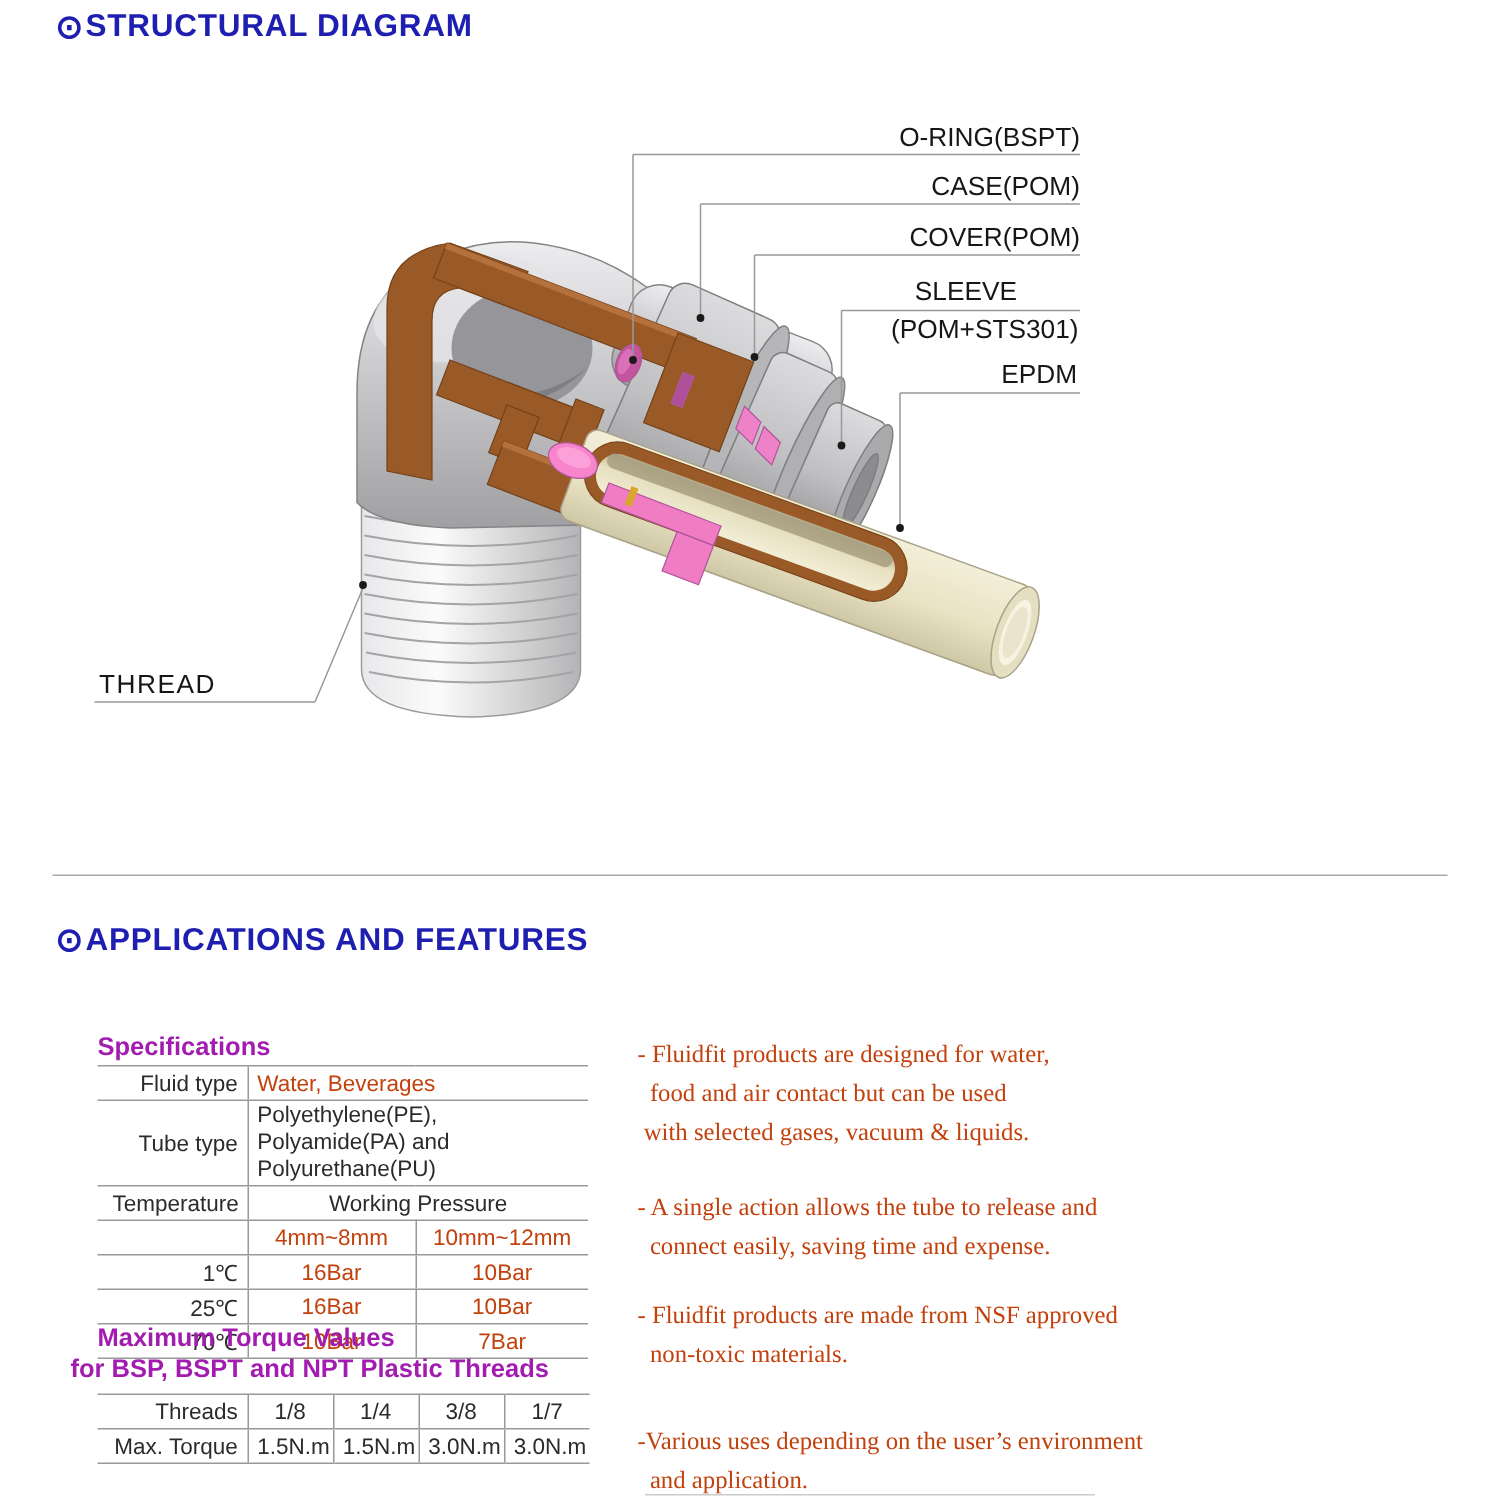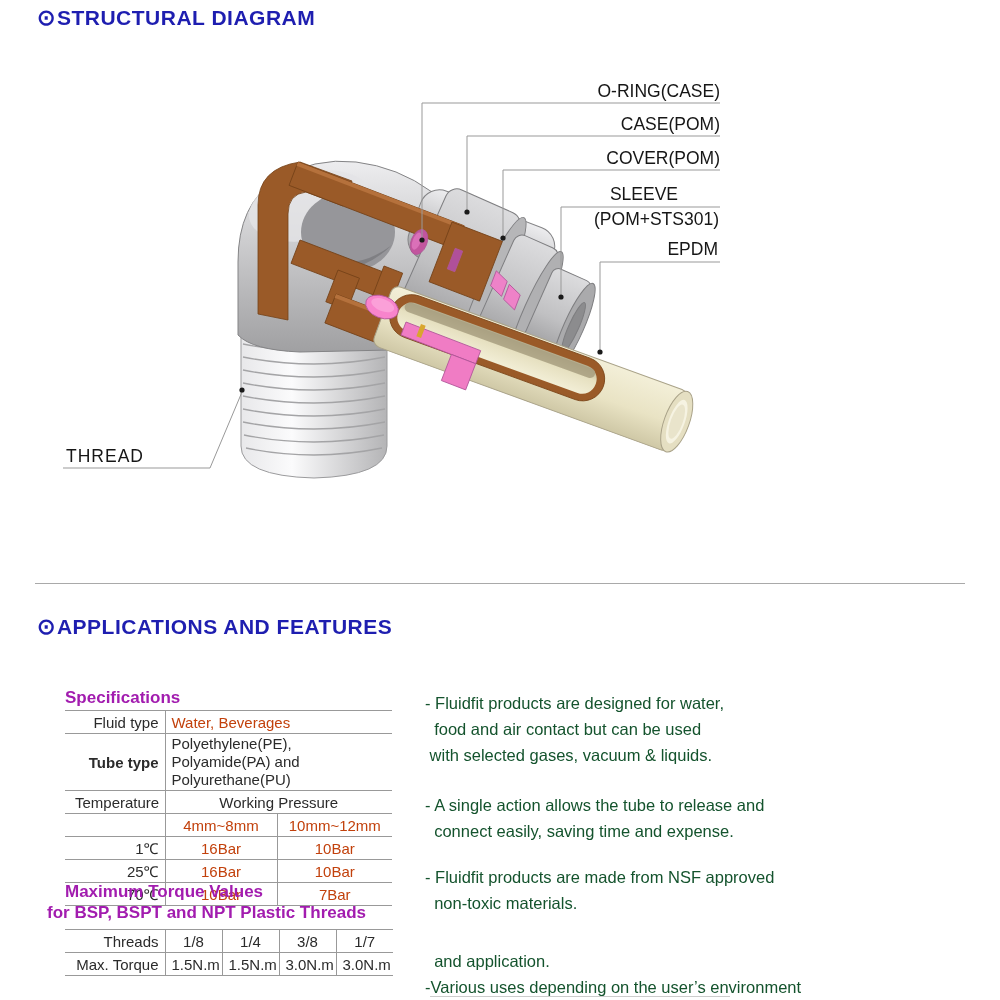--- a/index.html
+++ b/index.html
@@ -19,22 +19,22 @@
   table{border-collapse:collapse;font-size:15px;color:#2b2b2b;table-layout:fixed;}
   td{border-top:1px solid #999;border-bottom:1px solid #999;border-left:1px solid #999;
      padding:1px 6px;height:20px;overflow:hidden;}
   td:first-child{border-left:none;text-align:right;}
   tr td:last-child{border-right:none;}
   .lab{padding-left:10px;}
   .cen{text-align:center;}
   .bl{color:#c2410c;}
   .spec-table{position:absolute;left:65px;top:710px;width:327px;}
   .torq-table{position:absolute;left:65px;top:929px;width:328px;}
-  .features{position:absolute;left:425px;top:690px;width:565px;color:#14532d;
-    font-size:16.5px;line-height:26px;}
+  .features{position:absolute;left:425px;top:690px;width:565px;color:#c2410c;
+    font-size:16.5px;line-height:26px;font-family:Liberation Serif, serif;}
   .feat{white-space:pre-wrap;}
   .m1{margin-bottom:24px;} .m2{margin-bottom:20px;} .m3{margin-bottom:32px;}
   svg{position:absolute;left:0;top:60px;}
 </style>
 </head>
 <body>
 
 <div class="page">
 
   <div class="sec-title" style="top:6px;">
@@ -183,21 +183,21 @@
     <g fill="#1a1a1a">
       <circle cx="422" cy="240" r="2.6"></circle>
         <circle cx="467" cy="212" r="2.6"></circle>
       <circle cx="503" cy="238" r="2.6"></circle>
         <circle cx="561" cy="297" r="2.6"></circle>
       <circle cx="600" cy="352" r="2.6"></circle>
         <circle cx="242" cy="390" r="2.6"></circle>
     </g>
   </svg>
 
-  <div class="dlabel r" style="top:81px;">O-RING(CASE)</div>
+  <div class="dlabel r" style="top:81px;">O-RING(BSPT)</div>
   <div class="dlabel r" style="top:114px;">CASE(POM)</div>
   <div class="dlabel r" style="top:148px;">COVER(POM)</div>
   <div class="dlabel" style="right:322px;top:184px;text-align:center;">SLEEVE</div>
   <div class="dlabel" style="right:281px;top:209px;text-align:right;">(POM+STS301)</div>
   <div class="dlabel" style="right:282px;top:239px;text-align:right;">EPDM</div>
   <div class="dlabel" style="left:66px;top:446px;letter-spacing:1px;">THREAD</div>
 
   <div class="divider" style="top:583px;left:35px;width:930px;"></div>
 
   <div class="sec-title" style="top:615px;">
@@ -212,21 +212,21 @@
         <col style="width:100px">
         <col style="width:112px">
         <col style="width:115px">
       </colgroup>
     <tbody>
         <tr>
       <td class="lab">Fluid type</td>
       <td class="bl" colspan="2">Water, Beverages</td>
     </tr>
     <tr>
-      <td class="lab" style="height:38px;font-weight:bold;">Tube type</td>
+      <td class="lab" style="height:38px;">Tube type</td>
       <td colspan="2" style="line-height:18px;">Polyethylene(PE), Polyamide(PA) and Polyurethane(PU)</td>
     </tr>
     <tr>
       <td class="lab">Temperature</td>
       <td class="cen" colspan="2">Working Pressure</td>
     </tr>
     <tr>
       <td></td>
       <td class="cen bl">4mm~8mm</td>
       <td class="cen bl">10mm~12mm</td>
@@ -286,20 +286,20 @@
     </div>
     <div class="m2">
       <div class="feat">- A single action allows the tube to release and</div>
       <div class="feat">  connect easily, saving time and expense.</div>
     </div>
     <div class="m3">
       <div class="feat">- Fluidfit products are made from NSF approved</div>
       <div class="feat">  non-toxic materials.</div>
     </div>
     <div>
+      <div class="feat">-Various uses depending on the user’s environment</div>
       <div class="feat">  and application.</div>
-      <div class="feat">-Various uses depending on the user’s environment</div>
     </div>
   </div>
 
   <div class="divider" style="top:996px;left:430px;width:300px;background:#ccc;"></div>
 
 </div>
 
 </body></html>

